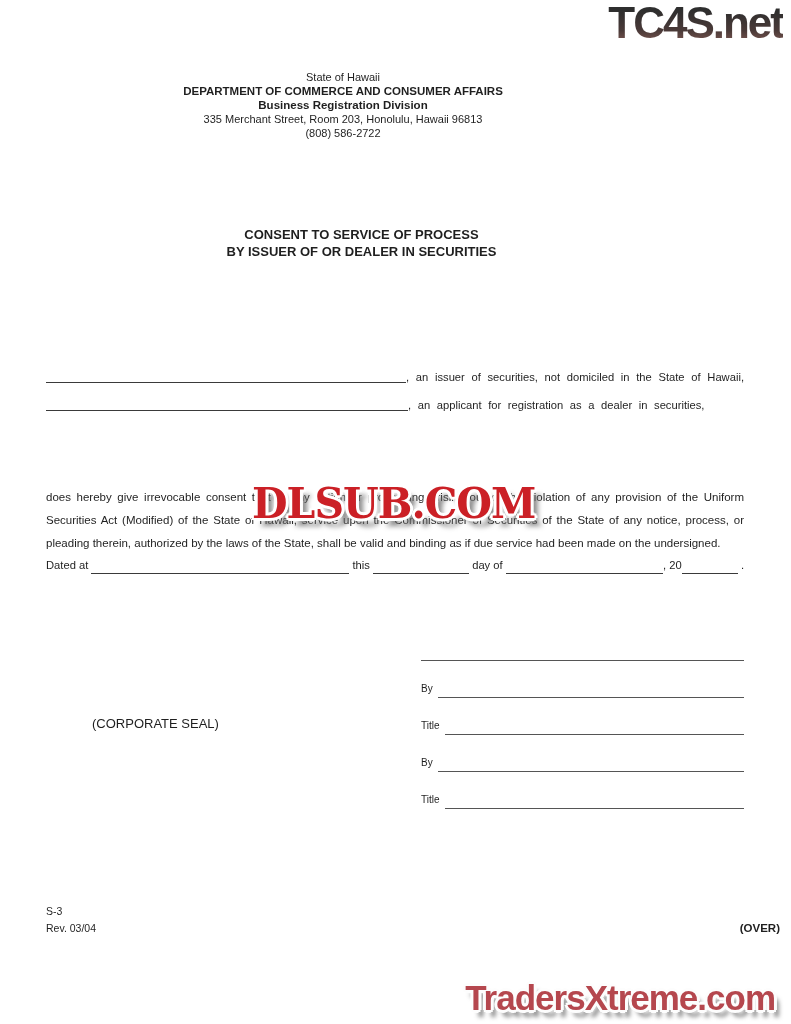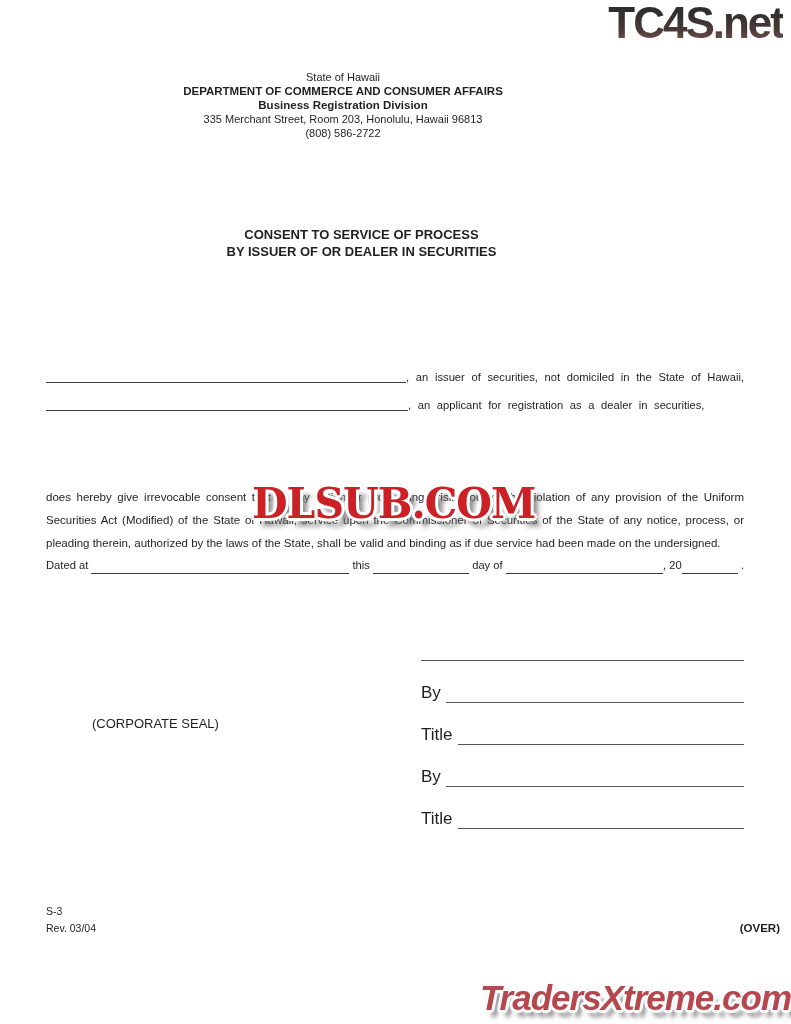--- a/index.html
+++ b/index.html
@@ -25,28 +25,27 @@
     font-family:"DejaVu Serif",serif;
     font-size:41px;font-weight:bold;letter-spacing:-1px;
     color:#cb2026;
     text-shadow:
       -2px -2px 0 #fff, 2px -2px 0 #fff,-2px 2px 0 #fff, 2px 2px 0 #fff,
       0 -3px 0 #fff,0 3px 0 #fff,-3px 0 0 #fff,3px 0 0 #fff,
       7px 8px 5px rgba(110,110,110,.8);
     transform:scaleY(1.05);
   }
   .wm-bot{
-    position:absolute;right:0;bottom:6px;
+    position:absolute;right:16px;bottom:6px;
     font-size:35px;font-weight:bold;letter-spacing:-1px;
     color:#b5474e;
     text-shadow:
       -2px -2px 0 #fdfdfd, 2px -2px 0 #fdfdfd,-2px 2px 0 #fdfdfd, 2px 2px 0 #fdfdfd,
       0 -3px 0 #fdfdfd,0 3px 0 #fdfdfd,-3px 0 0 #fdfdfd,3px 0 0 #fdfdfd,
       5px 7px 4px rgba(120,120,120,.85);
-    font-style: italic;
   }
   
   .agency{
     position:absolute;top:70px;left:0;width:670px;
     text-align:center;font-size:11px;line-height:14px;padding-left:8px;
   }
   .agency .b{font-weight:bold;font-size:11.5px;}
   
   .doc-title{
     position:absolute;top:227px;left:0;width:663px;
@@ -70,21 +69,21 @@
   }
   .consent .jline{text-align:justify;text-align-last:justify;white-space:nowrap;overflow:hidden;}
   
   .dated{
     position:absolute;left:46px;top:559px;width:698px;
     display:flex;align-items:baseline;font-size:11.2px;
   }
   .dated .lbl{white-space:pre;}
   .dated .dblank{border-bottom:1px solid #3a3a3a;align-self:flex-end;height:14px;}
   
-  .sigblock{position:absolute;left:421px;top:646px;width:323px;font-size:17px;}
+  .sigblock{position:absolute;left:421px;top:646px;width:323px;font-size:10px;}
   .sig-line{border-bottom:1px solid #555;height:14px;}
   .sig-row{display:flex;align-items:baseline;margin-top:22px;}
   .sig-row .lbl{white-space:pre;}
   .sig-row .sline{flex:1;border-bottom:1px solid #555;height:14px;align-self:flex-end;margin-left:5px;}
   .seal{position:absolute;left:92px;top:716px;font-size:13px;}
   
   .form-no{position:absolute;left:46px;top:905px;font-size:10.5px;}
   .rev{position:absolute;left:46px;top:922px;font-size:10.5px;}
   .over{position:absolute;left:0;top:922px;width:780px;text-align:right;font-weight:bold;font-size:11.5px;}
 </style>

